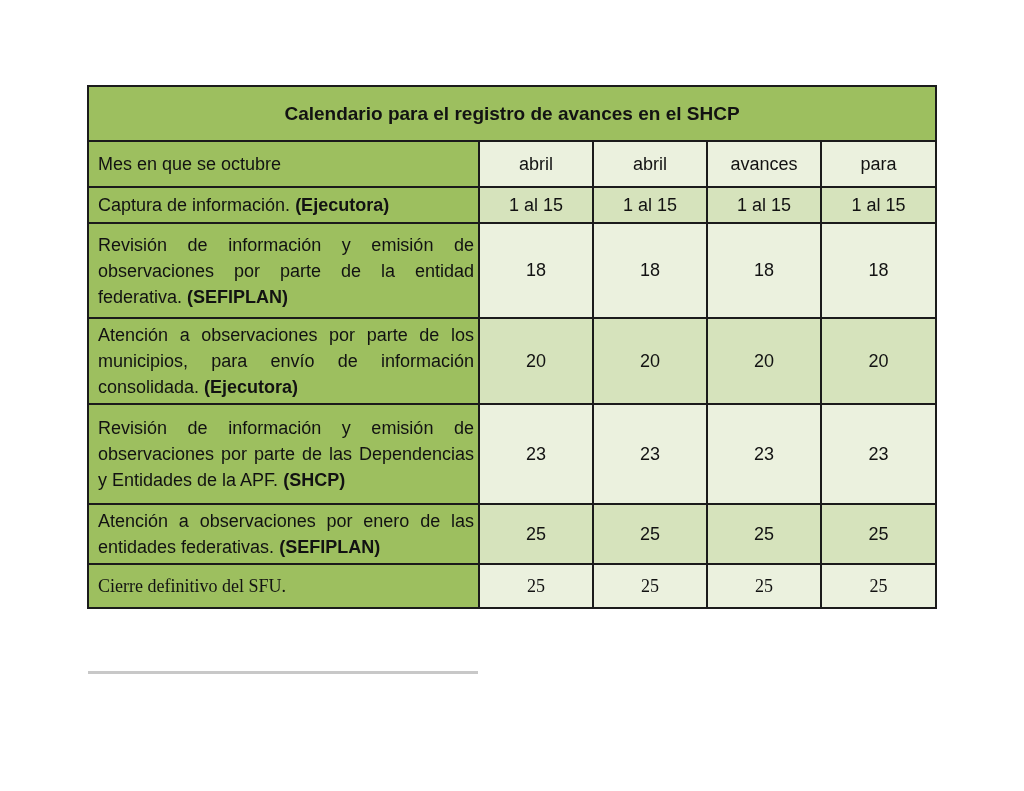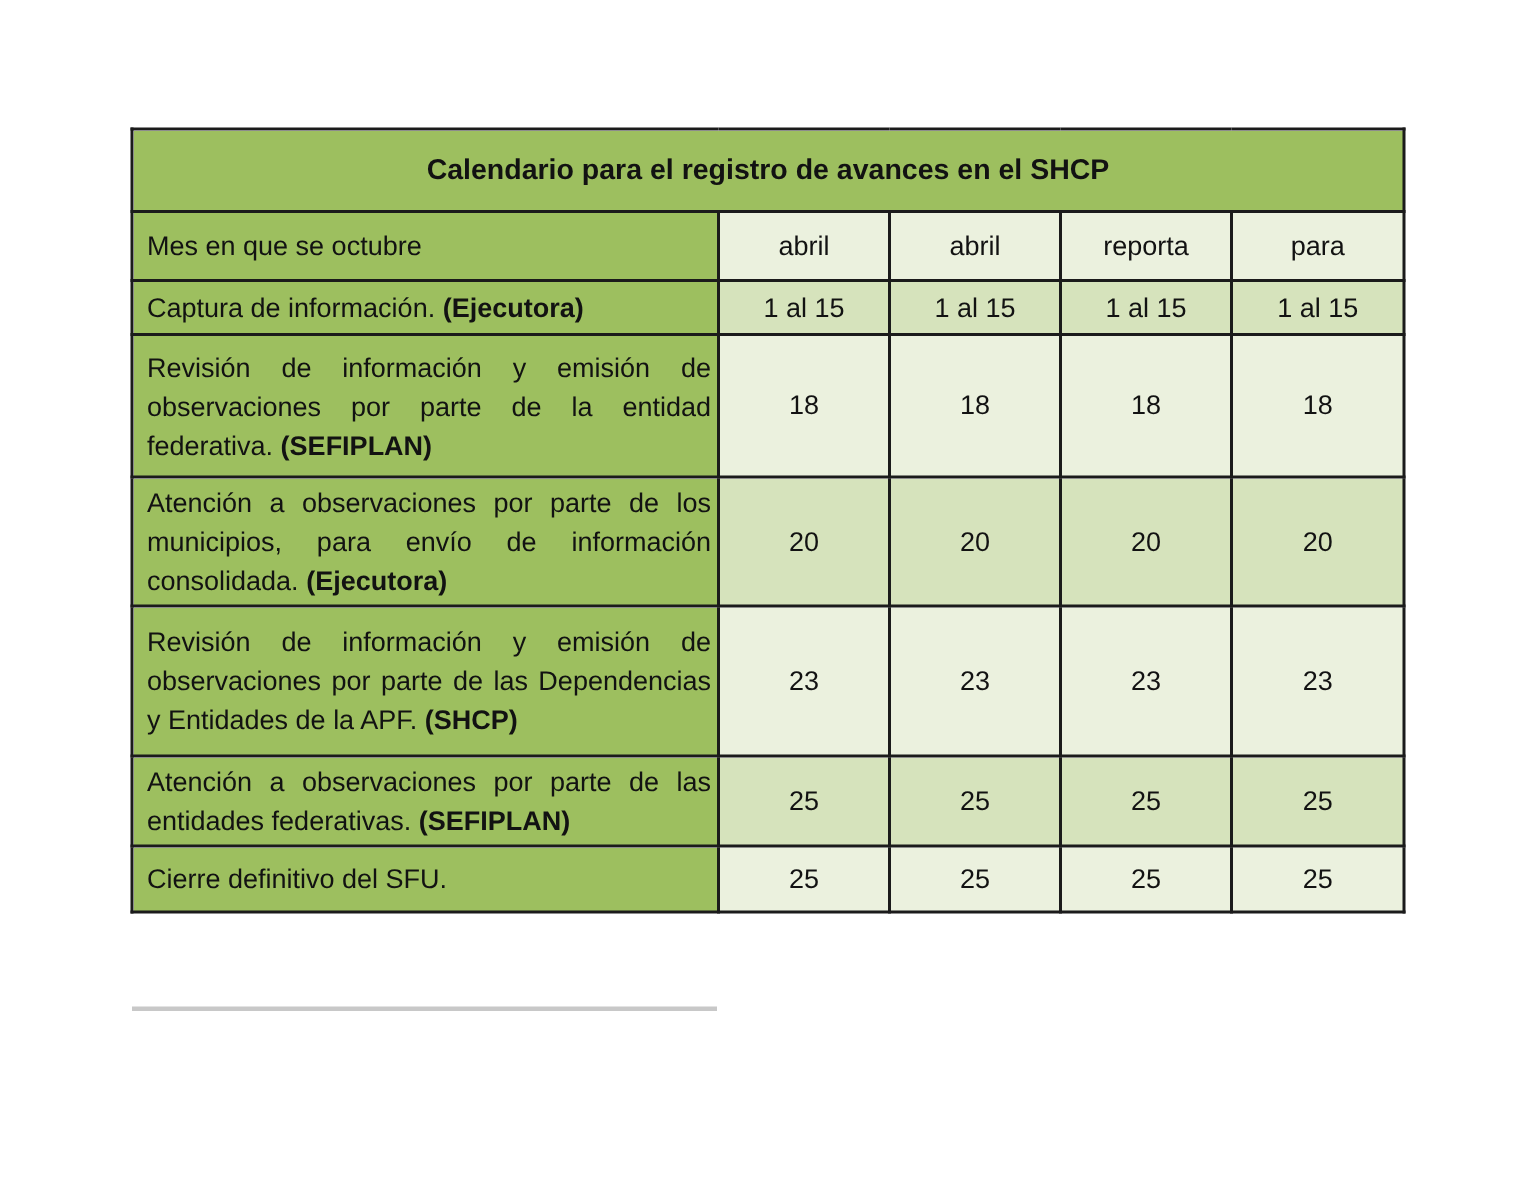--- a/index.html
+++ b/index.html
@@ -63,21 +63,21 @@
     line-height: 26px;
   }
 
   
   tr.r0 { height: 46px; }
   tr.r1 { height: 36px; }
   tr.r2 { height: 95px; }
   tr.r3 { height: 83px; }
   tr.r4 { height: 100px; }
   tr.r5 { height: 53px; }
-  tr.r6 { height: 44px; }
+  tr.r6 { height: 44px; font-family: Liberation Serif, serif; }
 
   td.label-cell {
     vertical-align: middle;
     text-align: justify;
     font-size: 18px;
     line-height: 26px;
     padding: 3px 4px 3px 9px;
   }
   td.label-cell .bold-part { font-weight: bold; }
 
@@ -118,21 +118,21 @@
     </tr>
 
 
     <tr class="r0">
       <td class="label-cell bg-green">
         <span>Mes en que se octubre</span>
         <span class="bold-part"></span>
       </td>
       <td class="value-cell bg-tint80">abril</td>
       <td class="value-cell bg-tint80">abril</td>
-      <td class="value-cell bg-tint80">reporta</td>
+      <td class="value-cell bg-tint80">avances</td>
       <td class="value-cell bg-tint80">para</td>
     </tr>
 
     <tr class="r1">
       <td class="label-cell bg-green">
         <span>Captura de información.</span>
         <span class="bold-part">(Ejecutora)</span>
       </td>
       <td class="value-cell bg-tint60">1 al 15</td>
       <td class="value-cell bg-tint60">1 al 15</td>
@@ -168,21 +168,21 @@
         <span class="bold-part">(SHCP)</span>
       </td>
       <td class="value-cell bg-tint80">23</td>
       <td class="value-cell bg-tint80">23</td>
       <td class="value-cell bg-tint80">23</td>
       <td class="value-cell bg-tint80">23</td>
     </tr>
 
     <tr class="r5">
       <td class="label-cell bg-green">
-        <span>Atención a observaciones por parte de las entidades federativas.</span>
+        <span>Atención a observaciones por enero de las entidades federativas.</span>
         <span class="bold-part">(SEFIPLAN)</span>
       </td>
       <td class="value-cell bg-tint60">25</td>
       <td class="value-cell bg-tint60">25</td>
       <td class="value-cell bg-tint60">25</td>
       <td class="value-cell bg-tint60">25</td>
     </tr>
 
     <tr class="r6">
       <td class="label-cell bg-green">

